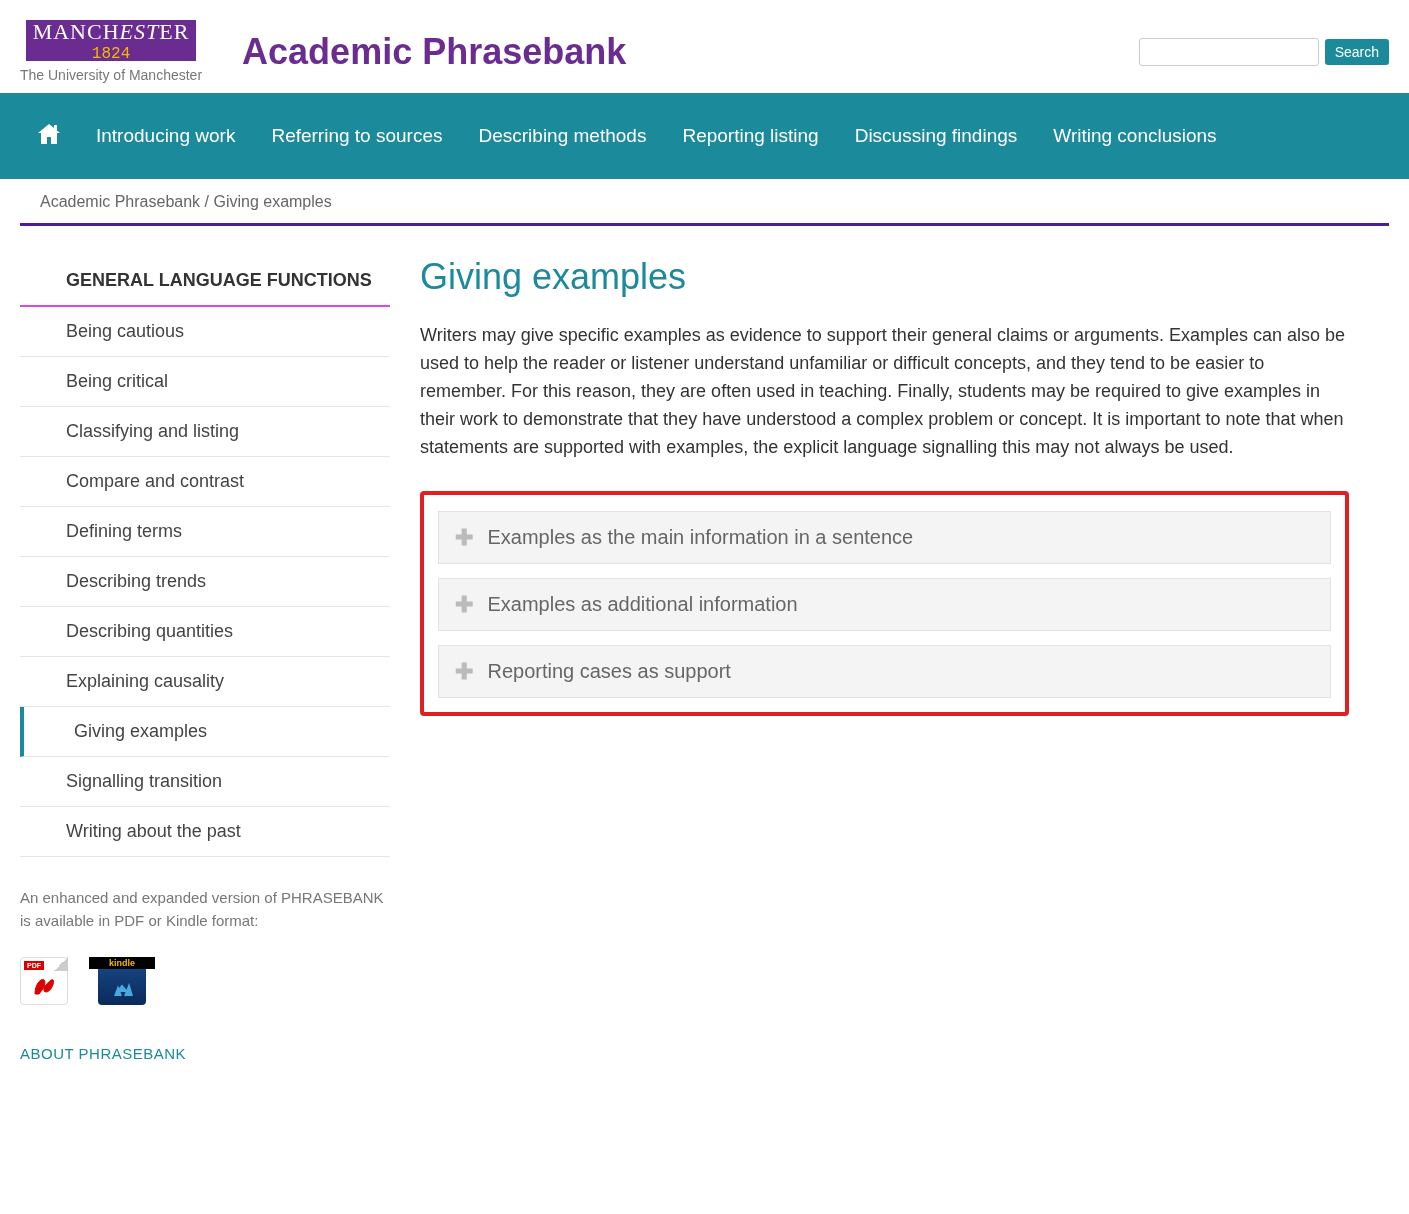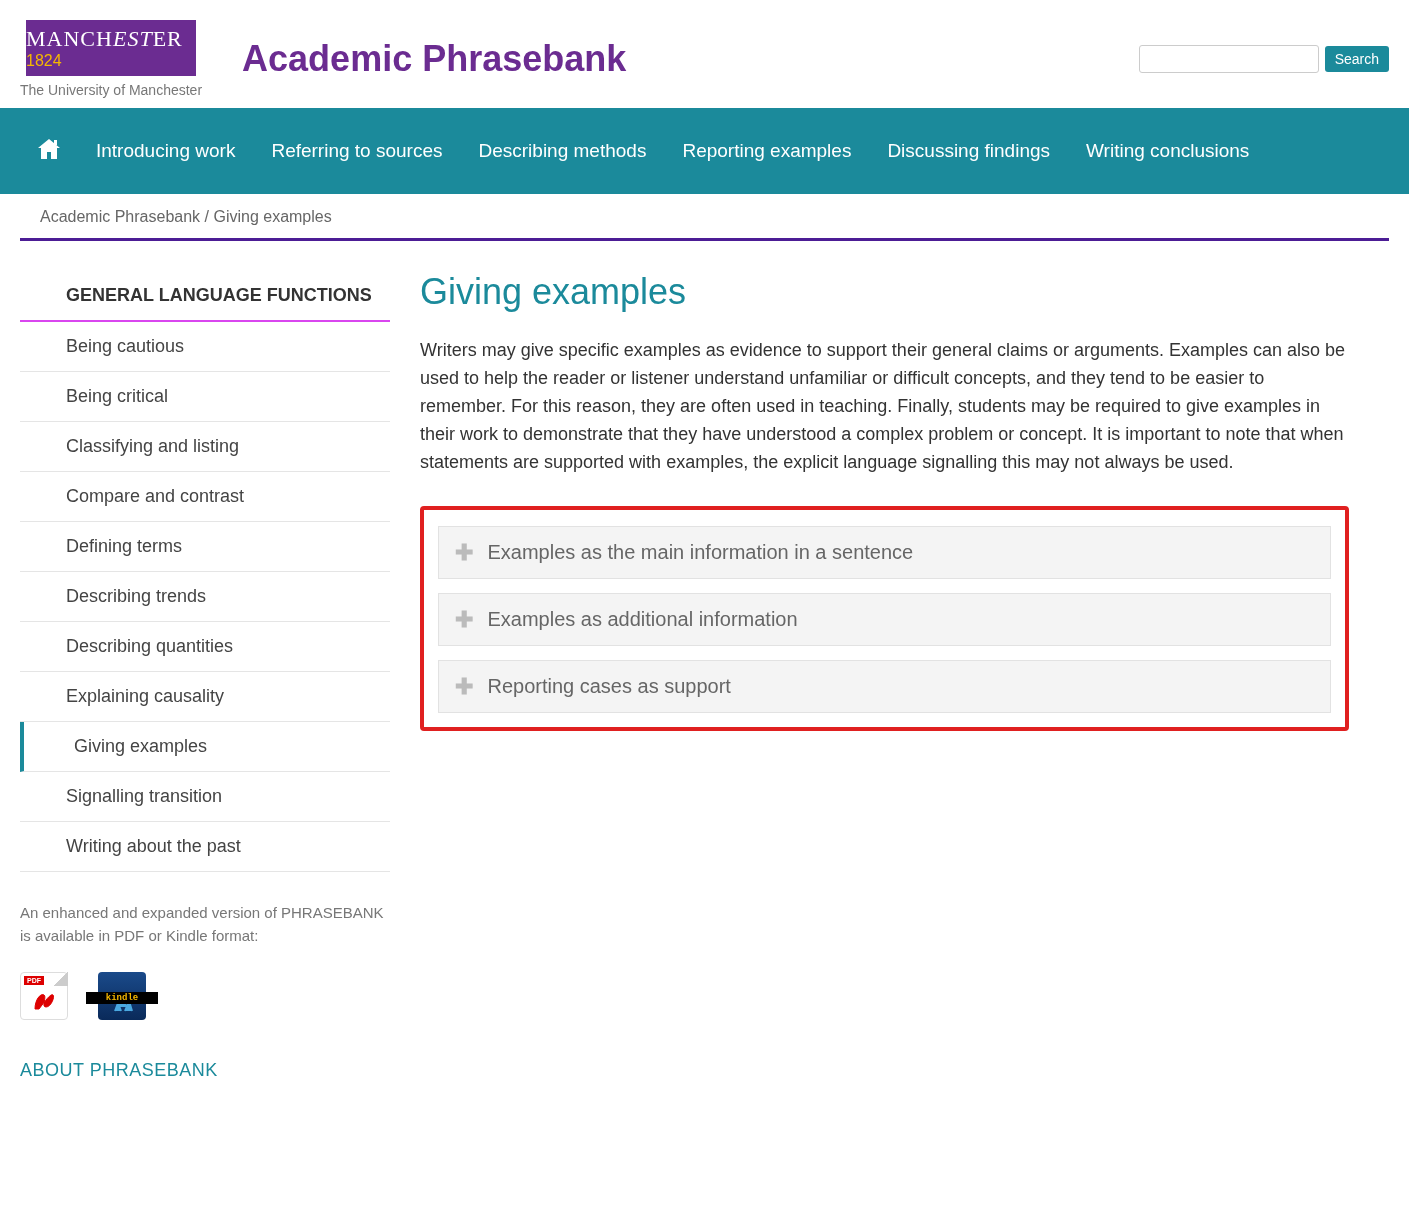--- a/index.html
+++ b/index.html
@@ -3,23 +3,23 @@
 <meta charset="utf-8">
 <style>
   * { box-sizing: border-box; margin: 0; padding: 0; }
   body { font-family: -apple-system, "Helvetica Neue", Arial, sans-serif; color: #333; background: #fff; }
   .page { width: 1409px; min-height: 1214px; position: relative; }
   
   
   .header { padding: 20px 20px 10px 20px; display: flex; align-items: center; justify-content: space-between; }
   .header-left { display: flex; align-items: center; gap: 40px; }
   .logo-block { display: flex; flex-direction: column; align-items: center; }
-  .logo-img { width: 170px; height: 56px; background: #6b2c91; display: flex; flex-direction: column; align-items: flex-start; justify-content: center; color: #fff; }
+  .logo-img { width: 170px; height: 41px; background: #6b2c91; display: flex; flex-direction: column; align-items: center; justify-content: center; color: #fff; }
   .logo-top { font-family: Georgia, serif; font-size: 22px; letter-spacing: 1px; }
-  .logo-year { color: #f5b800; font-size: 16px; font-family: Liberation Sans, sans-serif; }
+  .logo-year { color: #f5b800; font-size: 16px; font-family: Liberation Mono, monospace; }
   .logo-sub { font-size: 14px; color: #777; margin-top: 6px; }
   .site-title { font-size: 36px; font-weight: 600; color: #6b2c91; }
   .search-box { display: flex; gap: 6px; align-items: center; }
   .search-input { width: 180px; height: 28px; border: 1px solid #ccc; border-radius: 3px; padding: 0 6px; font-size: 13px; }
   .search-btn { background: #1b8a9b; color: #fff; border: none; border-radius: 3px; padding: 5px 10px; font-size: 14px; cursor: pointer; }
   
   
   .nav { background: #1b8a9b; display: flex; align-items: center; padding: 0 20px; }
   .nav-home { padding: 14px 16px; color: #fff; }
   .nav-item { padding: 32px 18px; color: #fff; font-size: 19px; cursor: pointer; }
@@ -38,22 +38,22 @@
   .side-heading { font-size: 18px; font-weight: 700; color: #333; padding: 14px 0 14px 46px; border-bottom: 2px solid #d946ef; }
   .side-item { display: block; padding: 14px 0 14px 46px; font-size: 18px; color: #444; border-bottom: 1px solid #e5e5e5; cursor: pointer; text-decoration: none; }
   .side-item.active { border-left: 4px solid #1b8a9b; padding-left: 50px; }
   .side-note { font-size: 15px; color: #777; margin-top: 30px; line-height: 1.5; }
   .format-icons { display: flex; gap: 30px; margin-top: 25px; }
   .pdf-icon, .kindle-icon { width: 48px; height: 48px; border-radius: 4px; display: flex; align-items: center; justify-content: center; position: relative; }
   .pdf-icon { background: #fff; border: 1px solid #ddd; }
   .pdf-icon::before { content: ""; position: absolute; top: -1px; right: -1px; width: 14px; height: 14px; background: linear-gradient(135deg, transparent 50%, #ccc 50%); }
   .pdf-label { position:absolute; top:3px; left:3px; background:#d00; color:#fff; font-size:7px; padding:1px 3px; font-weight:bold; }
   .kindle-icon { background: linear-gradient(180deg, #1a4a8a, #0a2a5a); color: #f5b800; font-size: 8px; font-weight: bold; flex-direction: column; position: relative; }
-  .kindle-label { background:#000; color:#f5b800; padding:1px 20px; font-size:9px; position:absolute; top:20px;font-family:Liberation Mono, monospace; }
-  .about-link { display: block; margin-top: 40px; color: #1b8a9b; font-size: 18px; text-decoration: none; letter-spacing: 0.5px; }
+  .kindle-label { background:#000; color:#f5b800; padding:1px 20px; font-size:9px; position:absolute; top:0; }
+  .about-link { display: block; margin-top: 40px; color: #1b8a9b; font-size: 15px; text-decoration: none; letter-spacing: 0.5px; }
   
   
   .page-title { font-size: 36px; font-weight: 400; color: #1b8a9b; margin-bottom: 24px; }
   .intro { font-size: 18px; line-height: 1.55; color: #333; margin-bottom: 30px; }
   
   .accordion-box { border: 4px solid #e02020; padding: 16px 14px 10px; border-radius: 4px; }
   .accordion-item { background: #f4f4f4; border: 1px solid #e2e2e2; padding: 14px 16px; margin-bottom: 14px; display: flex; align-items: center; gap: 14px; cursor: pointer; }
   .accordion-item:last-child { margin-bottom: 4px; }
   .plus-icon { font-size: 22px; color: #bbb; font-weight: bold; line-height: 1; }
   .accordion-label { font-size: 20px; color: #666; }
@@ -87,21 +87,21 @@
   <div class="nav">
     <div class="nav-home">
       <svg class="home-icon" viewBox="0 0 26 24">
         <path fill="#fff" d="M13 2 L2 11 L5 11 L5 22 L11 22 L11 15 L15 15 L15 22 L21 22 L21 11 L24 11 Z"></path>
         <rect fill="#fff" x="18" y="3" width="3" height="5"></rect>
       </svg>
     </div>
     <div class="nav-item">Introducing work</div>
     <div class="nav-item">Referring to sources</div>
     <div class="nav-item">Describing methods</div>
-    <div class="nav-item">Reporting examples</div>
+    <div class="nav-item">Reporting listing</div>
     <div class="nav-item">Discussing findings</div>
     <div class="nav-item">Writing conclusions</div>
   </div>
 
   <div class="breadcrumb">
     <a href="#">Academic Phrasebank</a><span> / </span><span>Giving examples</span>
   </div>
 
   <div class="content">
 

